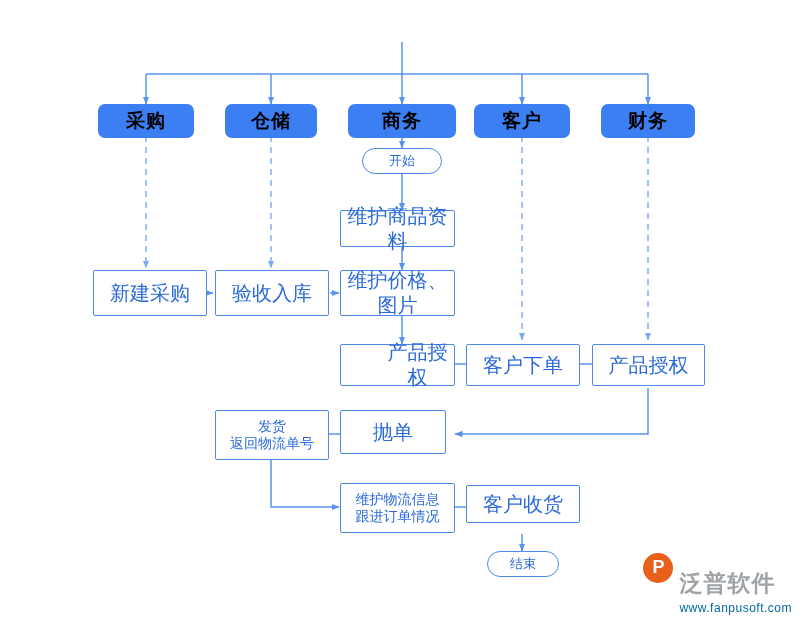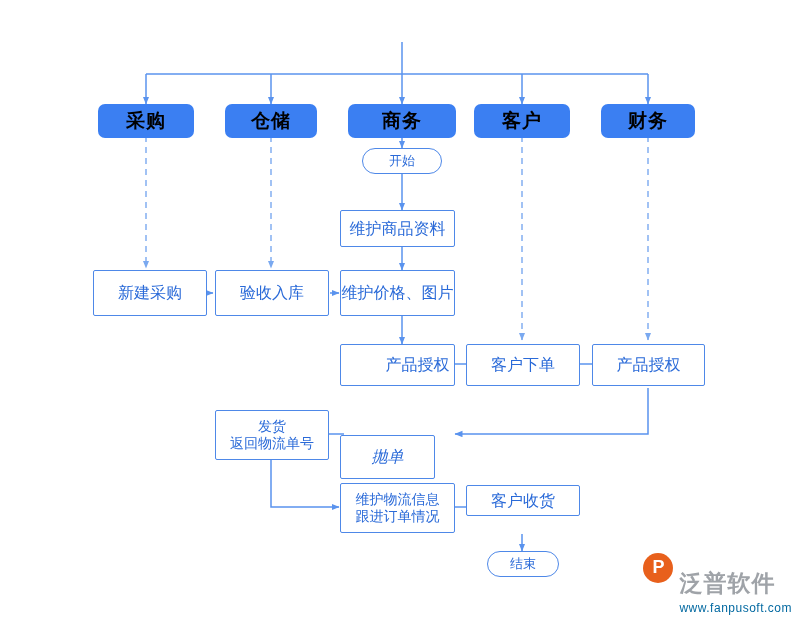--- a/index.html
+++ b/index.html
@@ -37,21 +37,21 @@
     border-radius: 7px;
     font-size: 19px;
     font-weight: bold;
     letter-spacing: 1px;
   }
   
   .box {
     background: #ffffff;
     border: 1.5px solid #4e88e8;
     color: #2a6ad8;
-    font-size: 16px;
+    font-size: 20px;
     border-radius: 2px;
   }
   .box.two-line {
     font-size: 14px;
   }
   
   .pill {
     background: #ffffff;
     border: 1.5px solid #4e88e8;
     color: #2a6ad8;
@@ -173,25 +173,25 @@
 <div class="node box" style="left:93px;  top:270px; width:114px; height:46px;">新建采购</div>
 <div class="node box" style="left:215px; top:270px; width:114px; height:46px;">验收入库</div>
 <div class="node box" style="left:340px; top:270px; width:115px; height:46px;">维护价格、图片</div>
 
 <div class="node box" style="left:340px; top:344px; width:115px; height:42px;padding-left:40px;">产品授权</div>
 <div class="node box" style="left:466px; top:344px; width:114px; height:42px;">客户下单</div>
 <div class="node box" style="left:592px; top:344px; width:113px; height:42px;">产品授权</div>
 
 <div class="node box two-line" style="left:215px; top:410px; width:114px; height:50px;">发货
 返回物流单号</div>
-<div class="node box" style="left:340px; top:435px; width:95px; height:44px;font-style:italic;">抛单</div>
+<div class="node box" style="left:340px; top:410px; width:106px; height:44px;">抛单</div>
 
 <div class="node box two-line" style="left:340px; top:483px; width:115px; height:50px;">维护物流信息
 跟进订单情况</div>
-<div class="node box" style="left:466px; top:485px; width:114px; height:31px;">客户收货</div>
+<div class="node box" style="left:466px; top:485px; width:114px; height:38px;">客户收货</div>
 
 <div class="node pill" style="left:487px; top:551px; width:72px;  height:26px;">结束</div>
 
 <div id="watermark">
   <div class="wm-row">
     <div class="wm-logo">P</div>
     <div class="wm-text">泛普软件</div>
   </div>
   <div class="wm-url">www.fanpusoft.com</div>
 </div>

